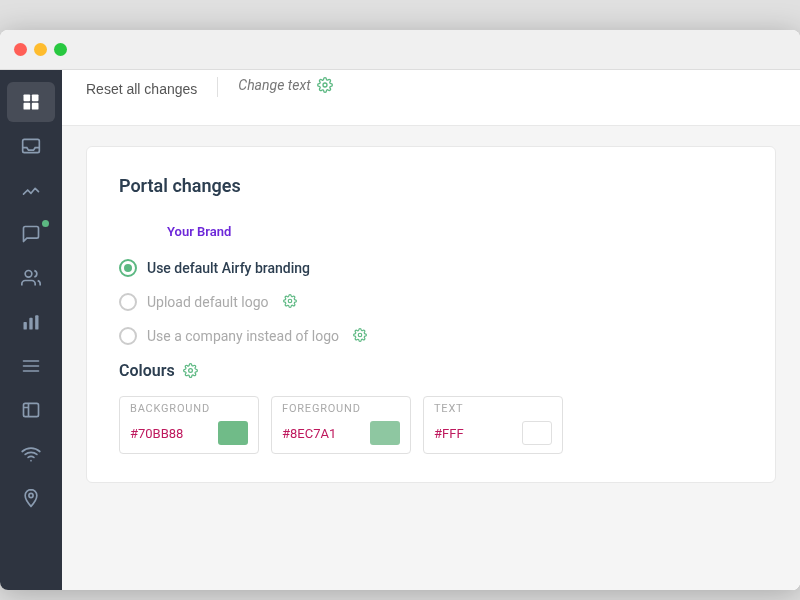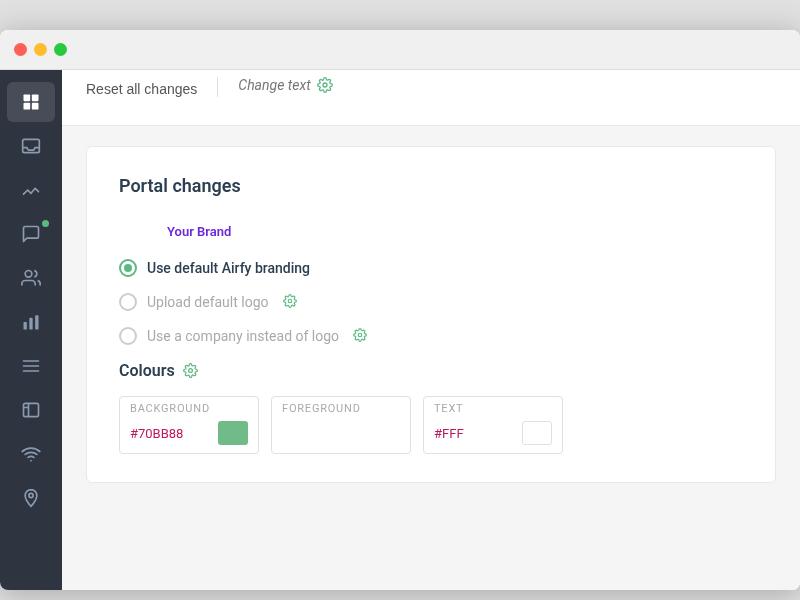--- a/index.html
+++ b/index.html
@@ -430,20 +430,24 @@
             <div class="colour-field">
               <span class="colour-field-label">BACKGROUND</span>
               <div class="colour-field-row">
                 <span class="colour-field-value">#70BB88</span>
                 <div class="colour-swatch" style="background:#70BB88;"></div>
               </div>
             </div>
 
             <div class="colour-field">
               <span class="colour-field-label">FOREGROUND</span>
+              <div class="colour-field-row">
+                <span class="colour-field-value">#8EC7A1</span>
+                <div class="colour-swatch" style="background:#8EC7A1;"></div>
+              </div>
             </div>
 
             <div class="colour-field">
               <span class="colour-field-label">TEXT</span>
               <div class="colour-field-row">
                 <span class="colour-field-value">#FFF</span>
                 <div class="colour-swatch" style="background:#FFFFFF; border: 1px solid #e0e0e0;"></div>
               </div>
             </div>
 

